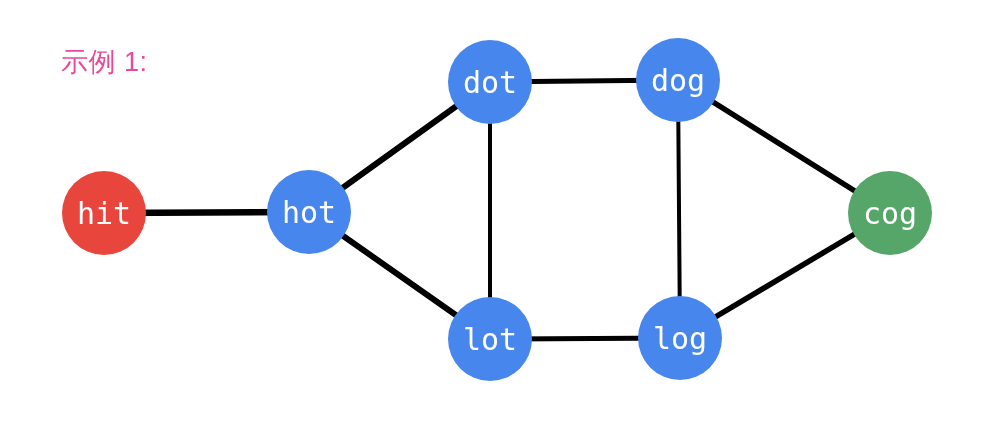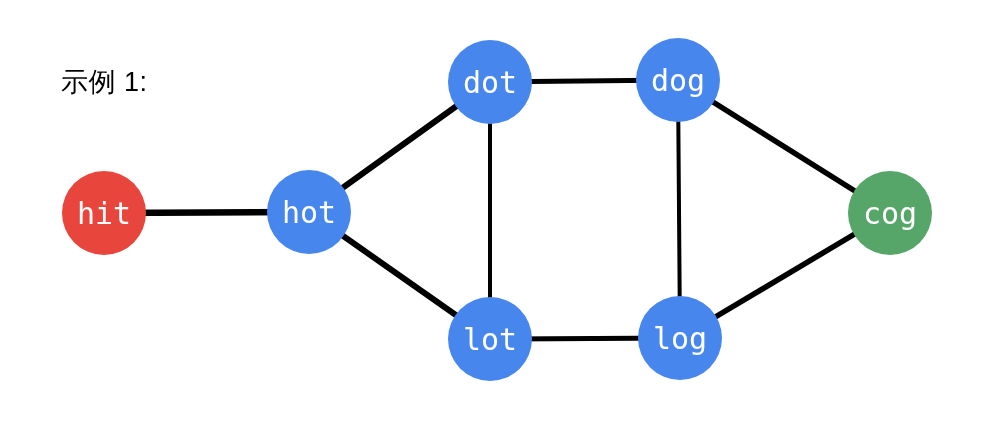--- a/index.html
+++ b/index.html
@@ -14,25 +14,24 @@
     background: #ffffff;
     overflow: hidden;
     font-family: "Liberation Sans", sans-serif;
   }
   .example-label {
     position: absolute;
     left: 61px;
     top: 48px;
     font-size: 27px;
     line-height: 1.1;
-    color: #000000;
+    color: #ec4899;
     letter-spacing: 0.5px;
     white-space: nowrap;
     user-select: none;
-    margin-top: 20px;
   }
   .graph-svg {
     position: absolute;
     left: 0;
     top: 0;
   }
   .node-label-text {
     font-family: "DejaVu Sans Mono", monospace;
     font-size: 30px;
     font-weight: 400;

